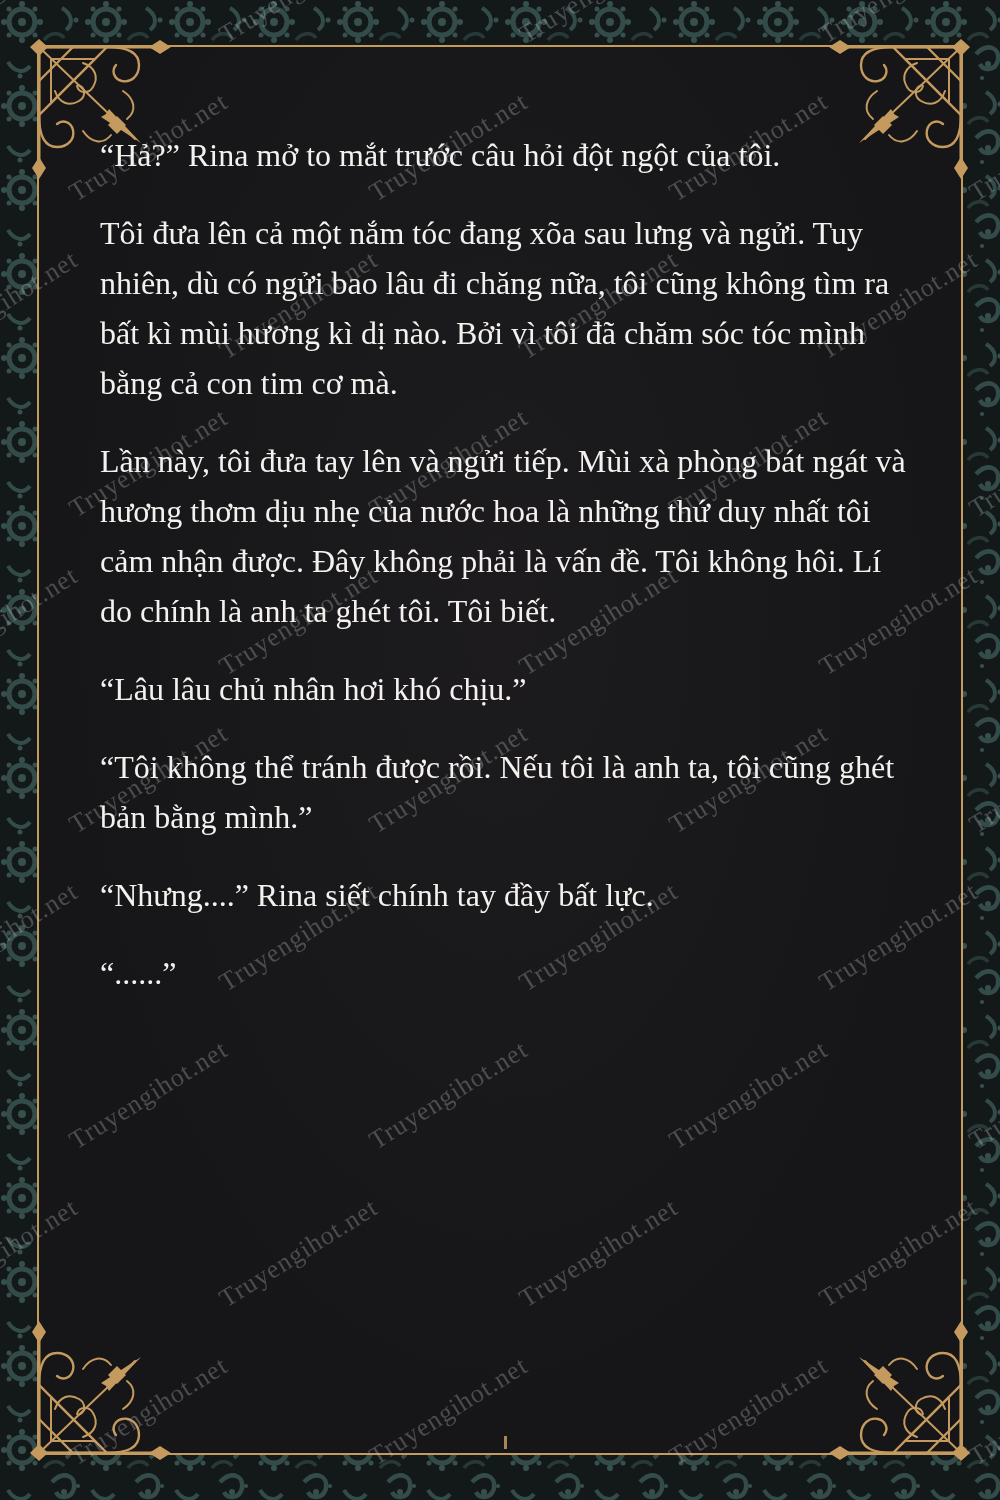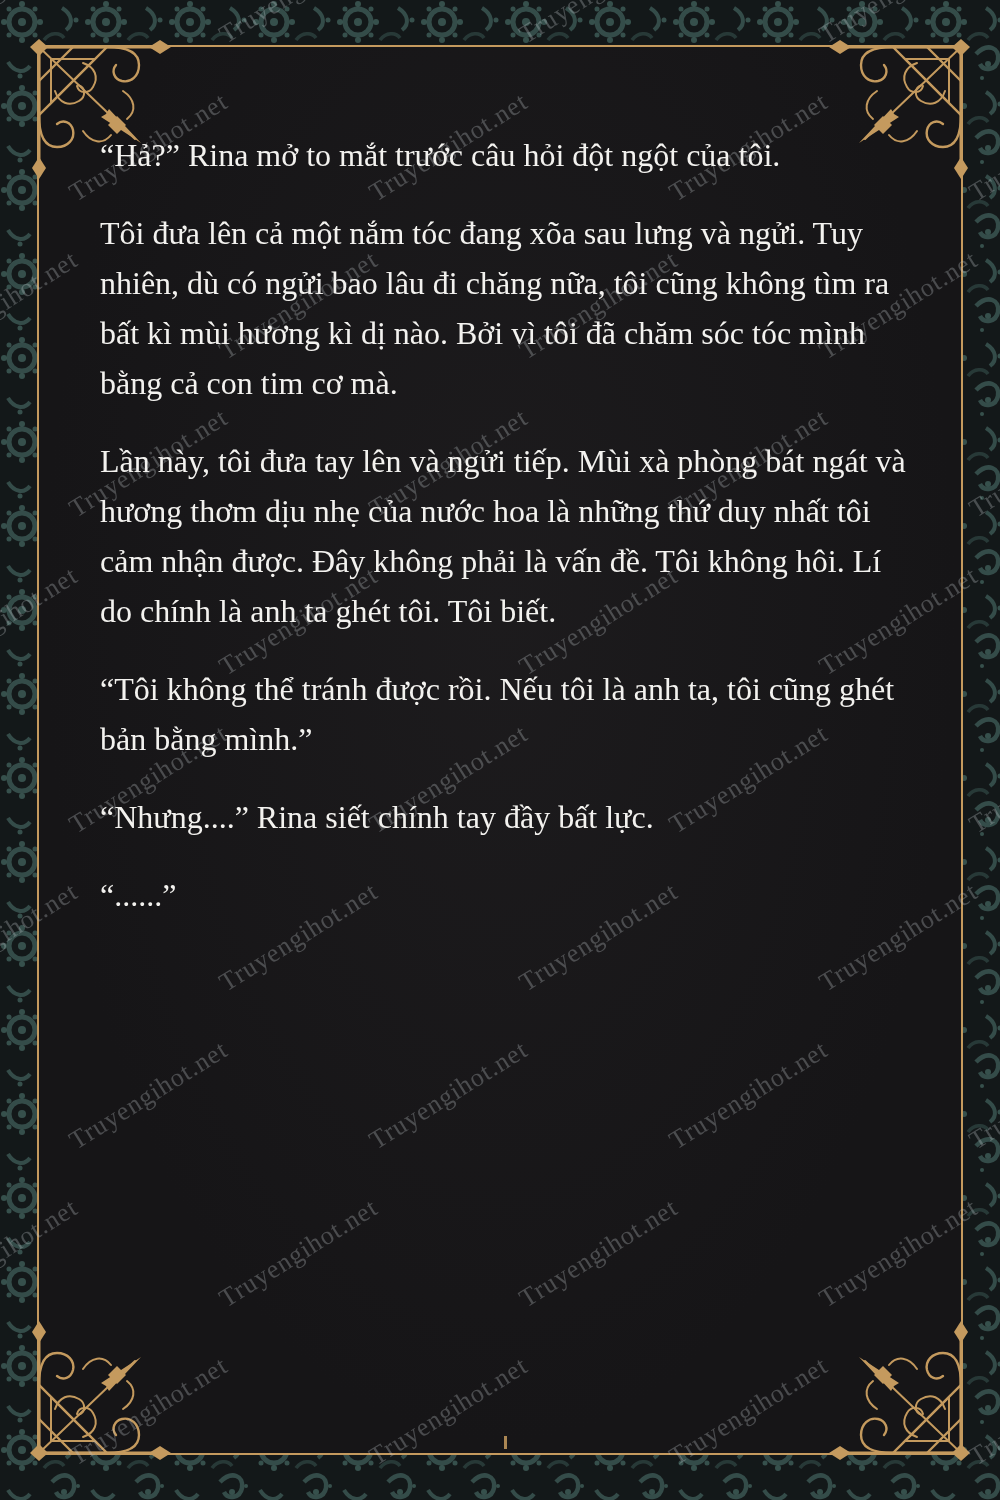--- a/index.html
+++ b/index.html
@@ -249,18 +249,19 @@
     <span class="wm" style="left: 80px; top: 1442px;">Truyengihot.net</span>
     <span class="wm" style="left: 380px; top: 1442px;">Truyengihot.net</span>
     <span class="wm" style="left: 680px; top: 1442px;">Truyengihot.net</span>
     <span class="wm" style="left: 980px; top: 1442px;">Truyengihot.net</span>
   </div>
 
 <div class="story">
     <p>“Hả?” Rina mở to mắt trước câu hỏi đột ngột của tôi.</p>
     <p>Tôi đưa lên cả một nắm tóc đang xõa sau lưng và ngửi. Tuy nhiên, dù có ngửi bao lâu đi chăng nữa, tôi cũng không tìm ra bất kì mùi hương kì dị nào. Bởi vì tôi đã chăm sóc tóc mình bằng cả con tim cơ mà.</p>
     <p>Lần này, tôi đưa tay lên và ngửi tiếp. Mùi xà phòng bát ngát và hương thơm dịu nhẹ của nước hoa là những thứ duy nhất tôi cảm nhận được. Đây không phải là vấn đề. Tôi không hôi. Lí do chính là anh ta ghét tôi. Tôi biết.</p>
+    <p>“Lâu lâu chủ nhân hơi khó chịu.”</p>
     <p>“Tôi không thể tránh được rồi. Nếu tôi là anh ta, tôi cũng ghét bản bằng mình.”</p>
     <p>“Nhưng....” Rina siết chính tay đầy bất lực.</p>
     <p>“......”</p>
   </div>
 
 <div class="page-tick"></div>
 
 </body></html>

